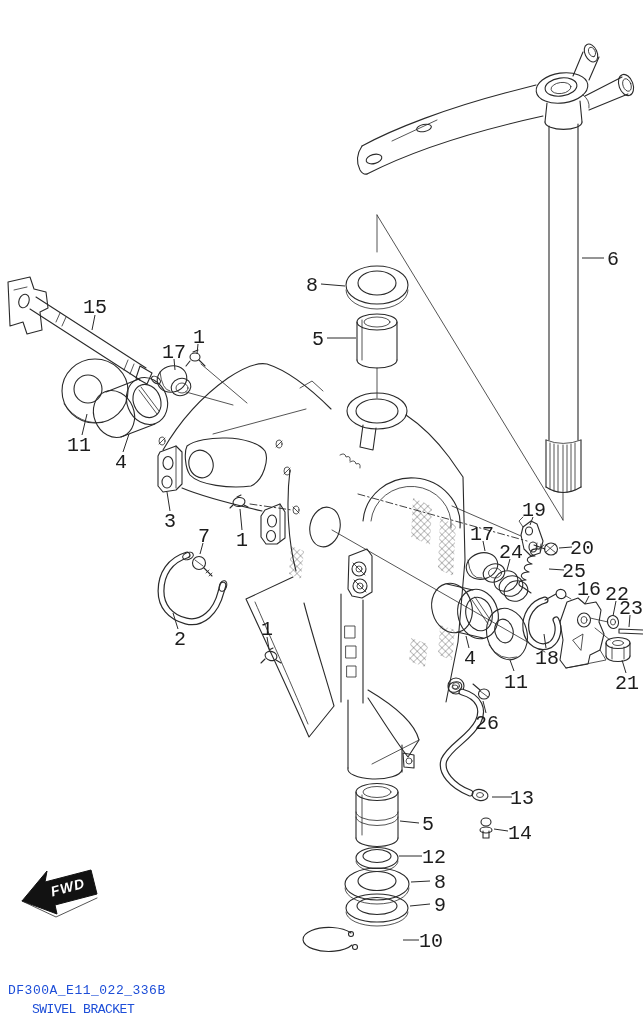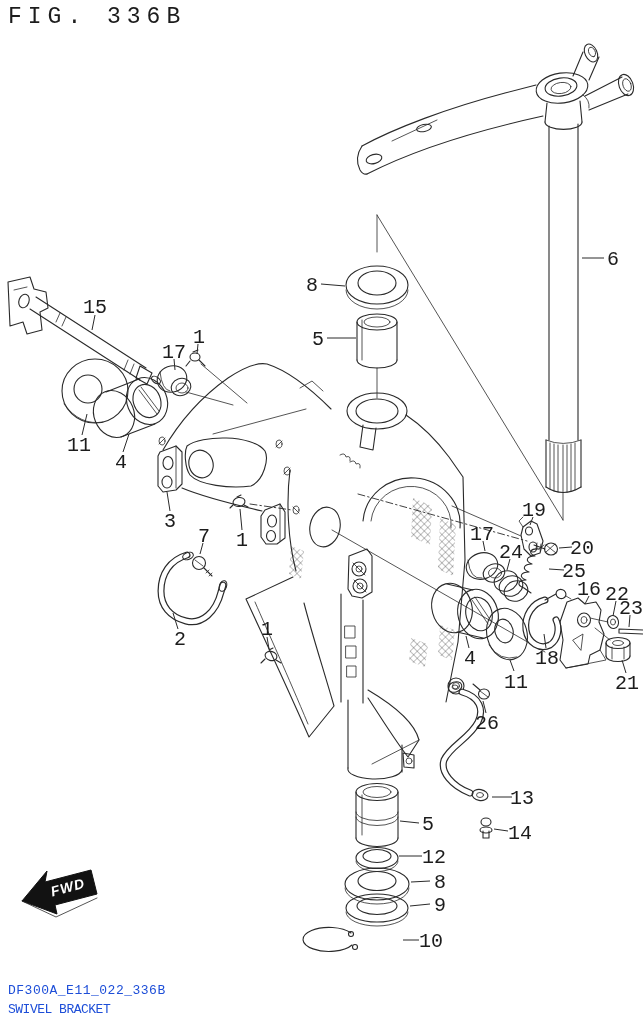--- a/index.html
+++ b/index.html
@@ -2,38 +2,37 @@
 <html><head>
 <meta charset="utf-8">
 <style>
   html,body{margin:0;padding:0;background:#e8e8e8;}
   .stage{position:relative;width:643px;height:1024px;background:#ffffff;margin:0 auto;
          font-family:"Liberation Mono", monospace; overflow:hidden;}
   .fig-title{position:absolute;left:8px;top:4px;font-size:23px;letter-spacing:6px;
              color:#1c1c1c;white-space:nowrap;}
   .footer{position:absolute;left:8px;bottom:4px;color:#1d4ed8;line-height:1.45;}
   .footer .code{font-size:13px;letter-spacing:0.5px;}
-  .footer .caption{font-size:13px;letter-spacing:-0.5px;}
+  .footer .caption{font-size:13px;letter-spacing:-0.5px;margin-left:24px;}
   svg{position:absolute;left:0;top:0;}
   .ln{fill:none;stroke:#2a2a2a;stroke-width:1.1;stroke-linecap:round;stroke-linejoin:round;}
   .thin{stroke-width:0.8;}
   .tube{fill:none;stroke:#2a2a2a;stroke-width:7;stroke-linecap:round;}
   .tubein{fill:none;stroke:#ffffff;stroke-width:4.6;stroke-linecap:round;}
   .dashdot{stroke-dasharray:7 3 1.5 3;stroke-width:0.9;}
   .leader{fill:none;stroke:#2a2a2a;stroke-width:1;}
   .part-label{font-family:"Liberation Mono",monospace;font-size:20px;fill:#1c1c1c;text-anchor:middle;}
   .fwd-text{font-family:"Liberation Sans",sans-serif;font-weight:bold;font-style:italic;
             font-size:14px;fill:#ffffff;text-anchor:middle;letter-spacing:1px;}
 </style>
 </head>
 <body>
 
 <div class="stage">
 
-  <div class="fig-title">FIG. 336B</div>
 
   <svg width="643" height="1024" viewBox="0 0 643 1024">
     <defs>
       <pattern id="xh" width="5" height="5" patternUnits="userSpaceOnUse" patternTransform="rotate(45)">
         <path d="M0,0H5M0,0V5" stroke="#2a2a2a" stroke-width="0.6" fill="none"></path>
       </pattern>
     </defs>
 
     <g>
       <path class="ln" d="M549,126 L549,440 M578,124 L578,440"></path>

